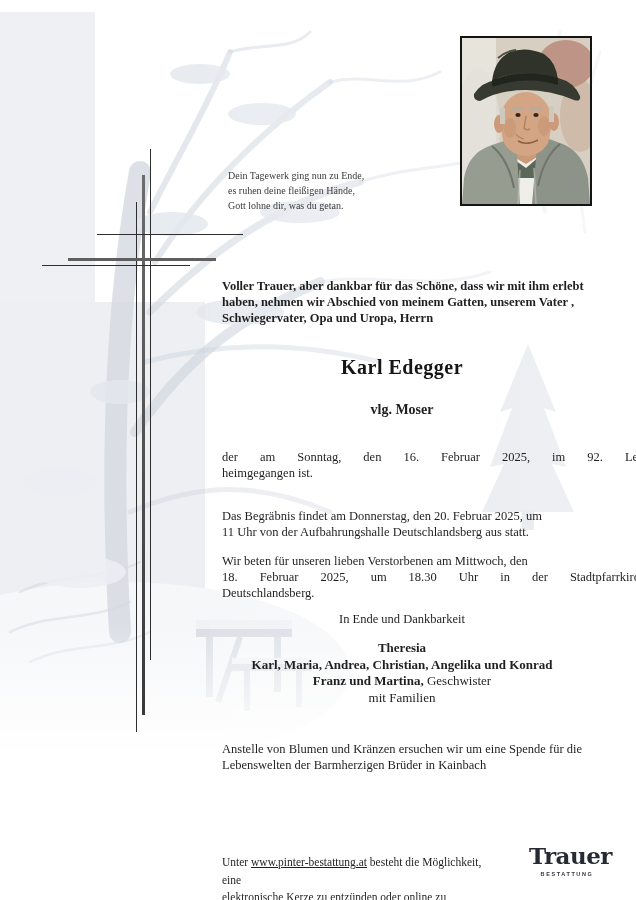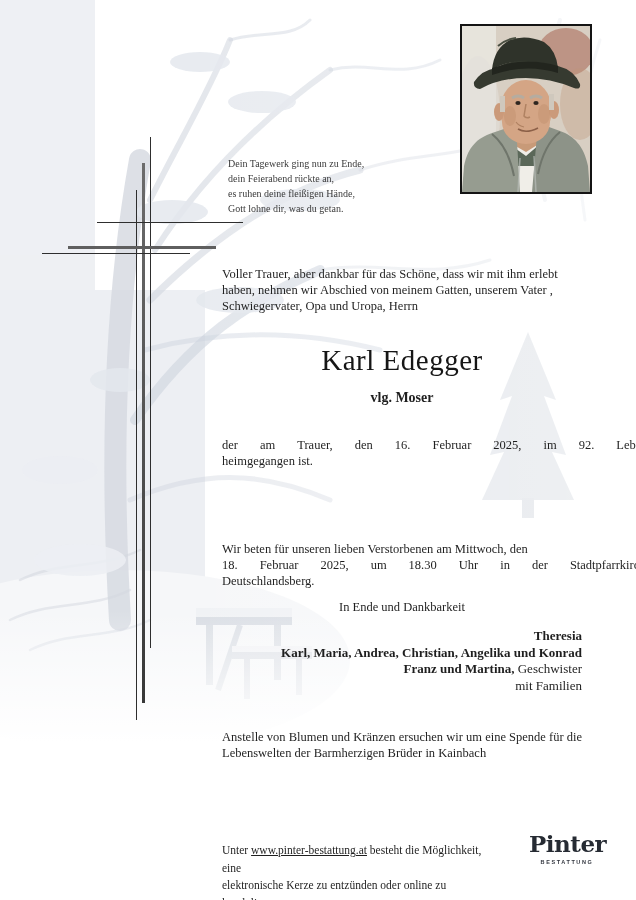--- a/index.html
+++ b/index.html
@@ -1,18 +1,18 @@
 <!DOCTYPE html>
 <html><head>
 <meta charset="utf-8">
 <style>
   html,body{margin:0;padding:0;background:#ffffff;}
   body{width:636px;height:900px;position:relative;overflow:hidden;
        font-family:"Liberation Serif", serif;color:#1f1f1f;}
-  .page{position:absolute;inset:0;}
+  .page{position:absolute;inset:0;margin-top:12px;}
 
   
   .watermark{position:absolute;inset:0;z-index:0;}
   .fade-bottom{position:absolute;left:0;top:610px;width:636px;height:170px;z-index:1;
        background:linear-gradient(to bottom, rgba(255,255,255,0) 0%, #ffffff 78%);}
   .fade-right{position:absolute;left:210px;top:0;width:426px;height:900px;z-index:1;
        background:linear-gradient(to right, rgba(255,255,255,0.05), rgba(255,255,255,0.38));}
 
   
   .cross div{position:absolute;z-index:2;}
@@ -25,31 +25,31 @@
 
   
   .photo-frame{position:absolute;left:460px;top:24px;width:128px;height:166px;
        border:2px solid #141414;z-index:3;background:#d8cfc3;}
   .photo-frame svg{display:block;}
 
   
   .tb{position:absolute;z-index:4;}
   .poem{left:228px;top:156px;width:240px;font-size:10px;line-height:15px;color:#3a3a3a;}
   .para{left:222px;width:390px;font-size:12.5px;line-height:16px;}
-  .intro{top:266px;}
+  .intro{top:266px;font-weight:bold;}
   .deathinfo{top:437px;}
   .funeral{top:496px;}
   .prayer{top:541px;}
   .donation{top:729px;}
   .line-justify{display:flex;justify-content:space-between;gap:22px;}
   .centerblock{left:222px;width:360px;text-align:center;}
-  .name{top:344px;font-size:29px;font-weight:normal;letter-spacing:.5px;color:#161616;}
+  .name{top:344px;font-size:20px;font-weight:bold;letter-spacing:.5px;color:#161616;}
   .vulgo{top:390px;font-size:14px;font-weight:bold;}
   .closing{top:600px;font-size:12.5px;}
-  .family{top:628px;font-size:13px;line-height:16.5px;text-align:right;}
+  .family{top:628px;font-size:13px;line-height:16.5px;}
   .family .b{font-weight:bold;}
   .footer-text{left:222px;top:842px;width:276px;font-size:11.5px;line-height:17.5px;}
   .footer-text a{color:#1f1f1f;}
 
   
   .logo{position:absolute;left:529px;top:832px;width:76px;text-align:center;z-index:4;color:#262b33;}
   .logo .wordmark{font-family:"DejaVu Serif","Liberation Serif",serif;font-size:23px;
        font-weight:600;letter-spacing:-0.5px;line-height:24px;}
   .logo .tagline{font-family:"Liberation Sans",sans-serif;font-size:5.5px;font-weight:bold;
        letter-spacing:1.6px;margin-top:3px;color:#32363f;}
@@ -154,50 +154,53 @@
       <path d="M56,103 Q64,108 76,102" stroke="#8c6048" stroke-width="1.6" fill="none"></path>
       <path d="M12,56 Q20,44 34,42 L42,38 Q64,30 88,36 L96,40 Q112,44 118,58 Q119,64 112,62 Q88,52 64,52 Q38,52 18,63 Q11,62 12,56 Z" fill="#363a30"></path>
       <path d="M30,44 Q32,22 48,14 Q64,8 82,16 Q94,24 96,42 Q72,32 52,36 Q38,38 30,44 Z" fill="#2f332a"></path>
       <path d="M30,42 Q64,30 96,40 L96,47 Q64,37 30,49 Z" fill="#22251e"></path>
       <path d="M36,20 Q44,13 54,12" stroke="#4a4f42" stroke-width="2" fill="none"></path>
     </svg>
   </div>
 
   <div class="tb poem">
       <div>Dein Tagewerk ging nun zu Ende,</div>
-      <div>dein Feierabend rückte an,</div>
       <div>es ruhen deine fleißigen Hände,</div>
       <div>Gott lohne dir, was du getan.</div>
     </div>
 
   <div class="tb para intro">
       <div>Voller Trauer, aber dankbar für das Schöne, dass wir mit ihm erlebt</div>
       <div>haben, nehmen wir Abschied von meinem Gatten, unserem Vater ,</div>
       <div>Schwiegervater, Opa und Uropa, Herrn</div>
     </div>
 
   <div class="tb centerblock name">Karl Edegger</div>
   <div class="tb centerblock vulgo">vlg. Moser</div>
 
   <div class="tb para deathinfo">
       <div class="line-justify">
         <span>der</span>
         <span>am</span>
-        <span>Trauer,</span>
+        <span>Sonntag,</span>
         <span>den</span>
         <span>16.</span>
         <span>Februar</span>
         <span>2025,</span>
         <span>im</span>
         <span>92.</span>
         <span>Lebensjahr</span>
       </div>
       <div>heimgegangen ist.</div>
     </div>
 
+  <div class="tb para funeral">
+      <div>Das Begräbnis findet am Donnerstag, den 20. Februar 2025, um</div>
+      <div>11 Uhr von der Aufbahrungshalle Deutschlandsberg aus statt.</div>
+    </div>
 
   <div class="tb para prayer">
       <div>Wir beten für unseren lieben Verstorbenen am Mittwoch, den</div>
       <div class="line-justify">
         <span>18.</span>
         <span>Februar</span>
         <span>2025,</span>
         <span>um</span>
         <span>18.30</span>
         <span>Uhr</span>
@@ -221,17 +224,17 @@
       <div>Anstelle von Blumen und Kränzen ersuchen wir um eine Spende für die</div>
       <div>Lebenswelten der Barmherzigen Brüder in Kainbach</div>
     </div>
 
   <div class="tb footer-text">
     <span>Unter </span><a href="#">www.pinter-bestattung.at</a><span> besteht die Möglichkeit, eine</span><br>
     <span>elektronische Kerze zu entzünden oder online zu kondolieren.</span>
   </div>
 
   <div class="logo">
-    <div class="wordmark">Pinter</div>
+    <div class="wordmark">Trauer</div>
     <div class="tagline">BESTATTUNG</div>
   </div>
 
 </div>
 
 </body></html>

